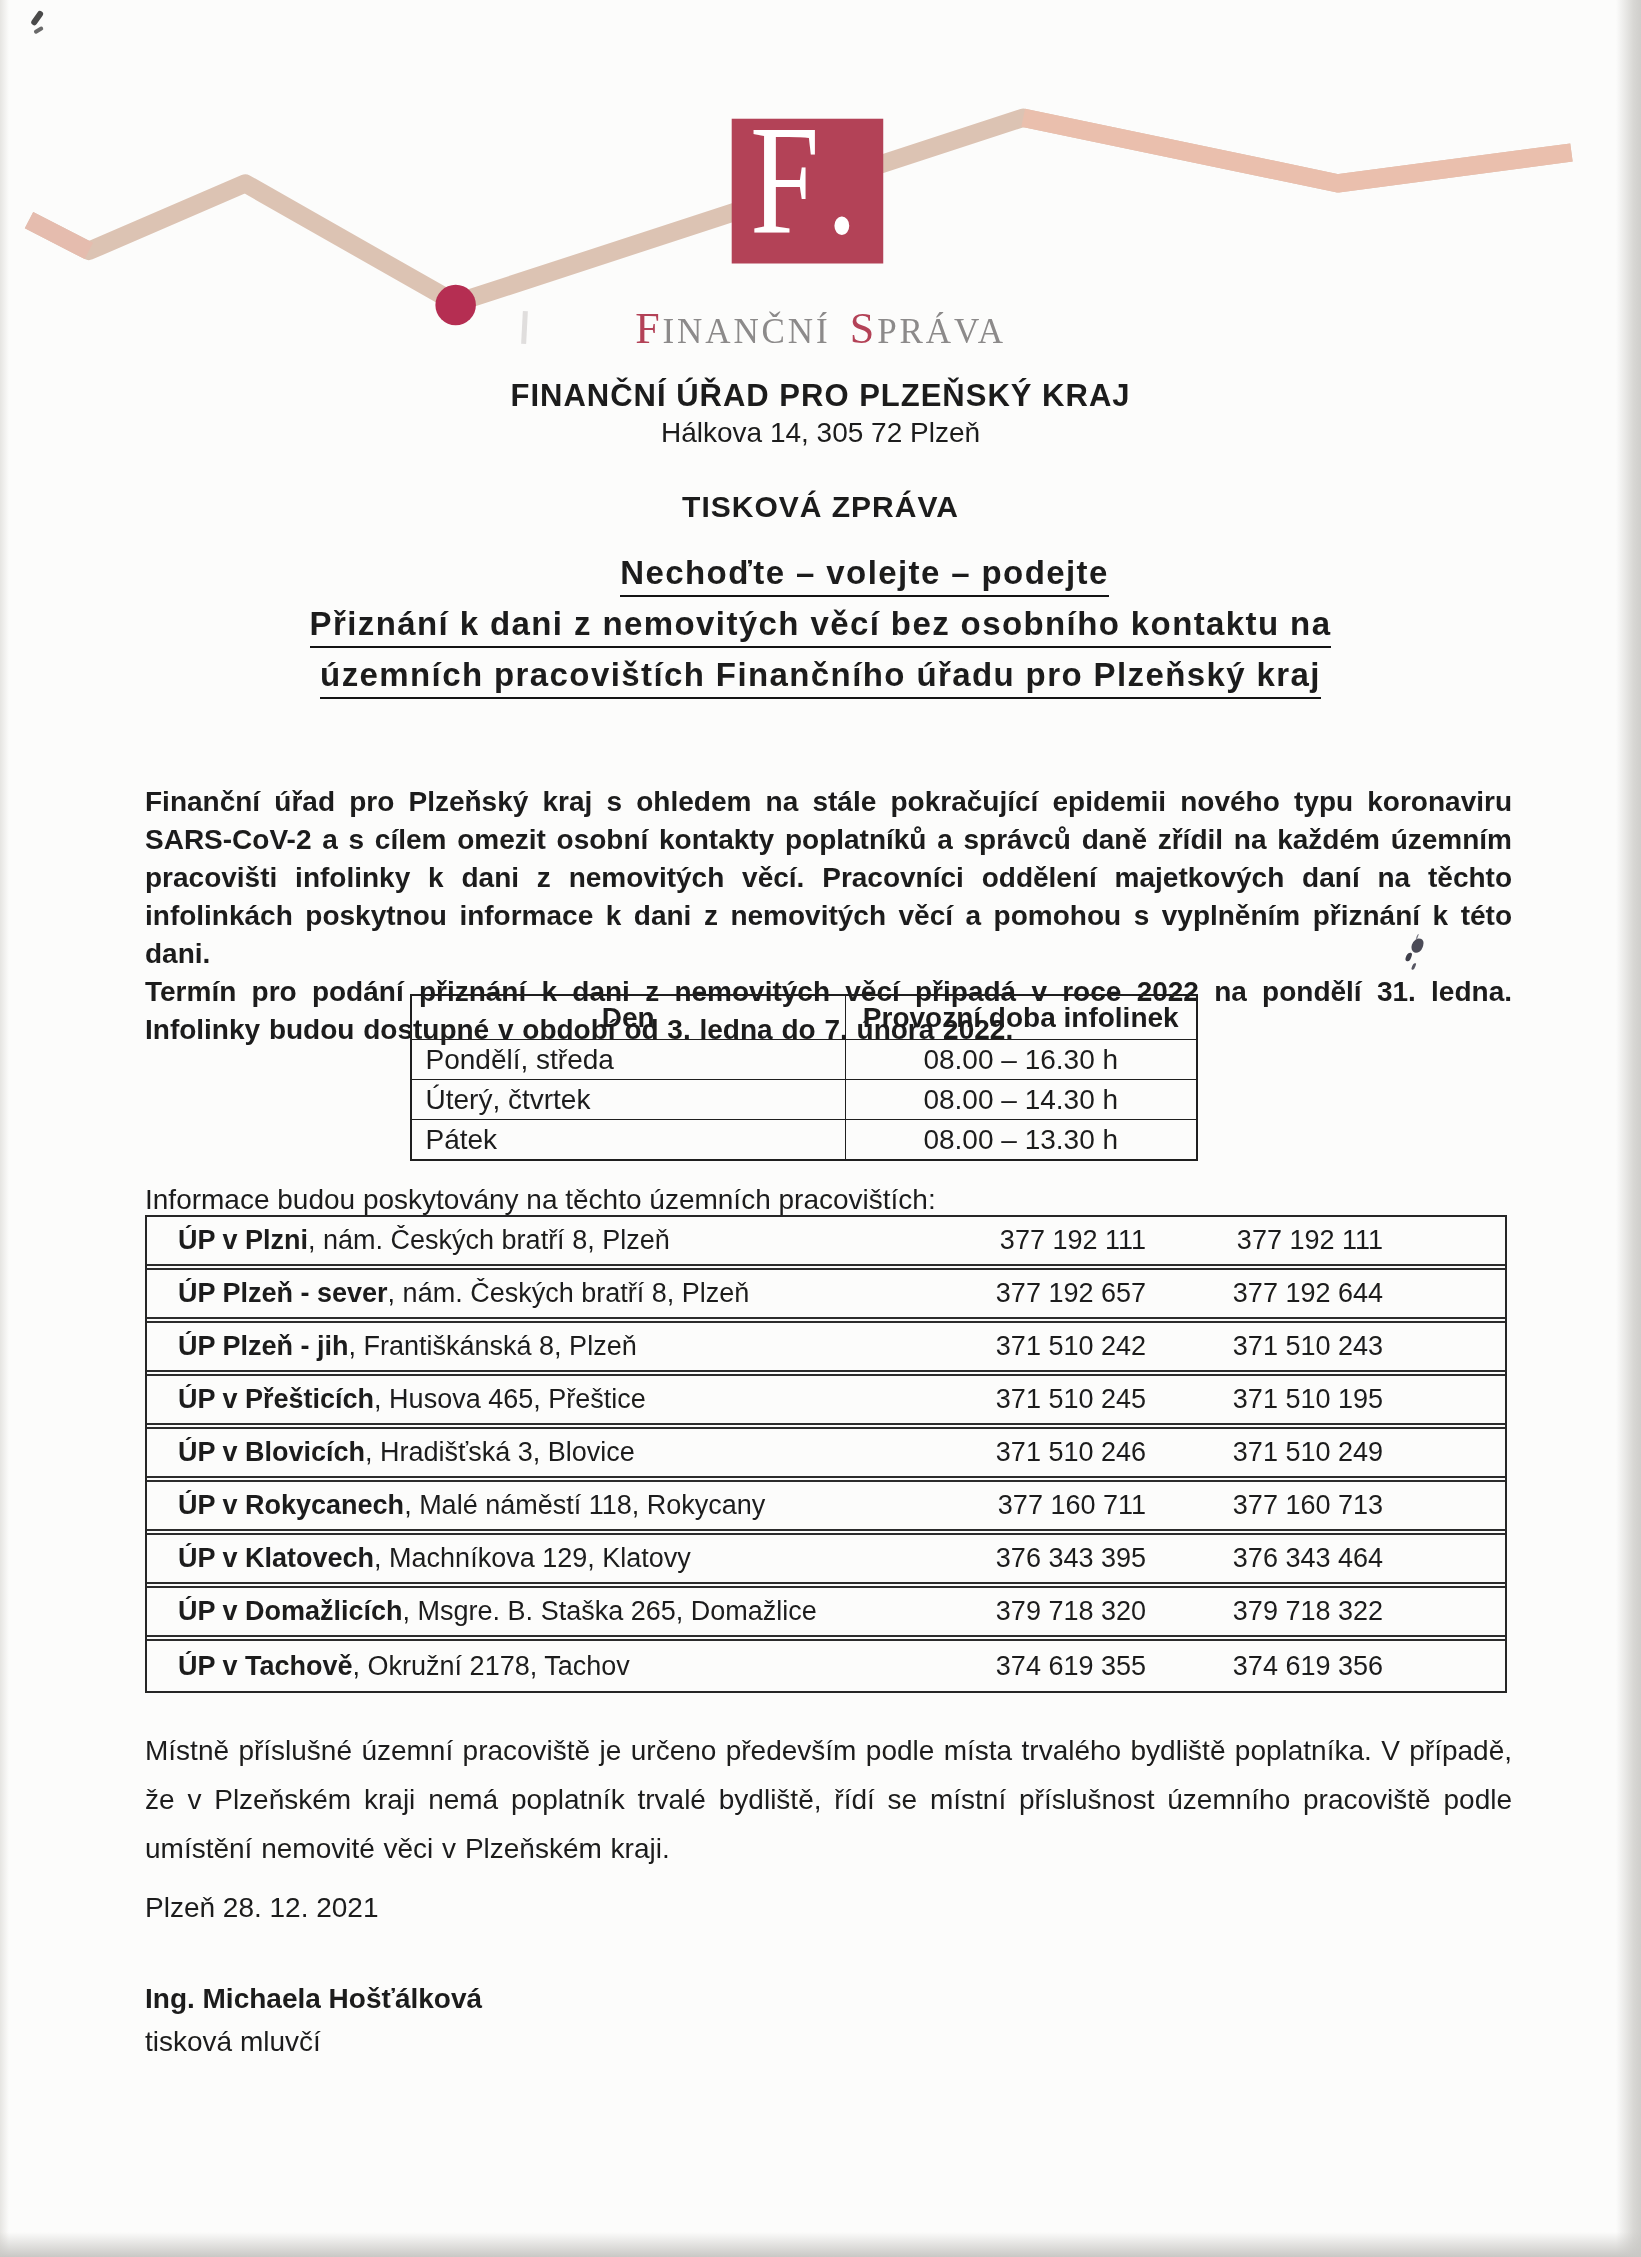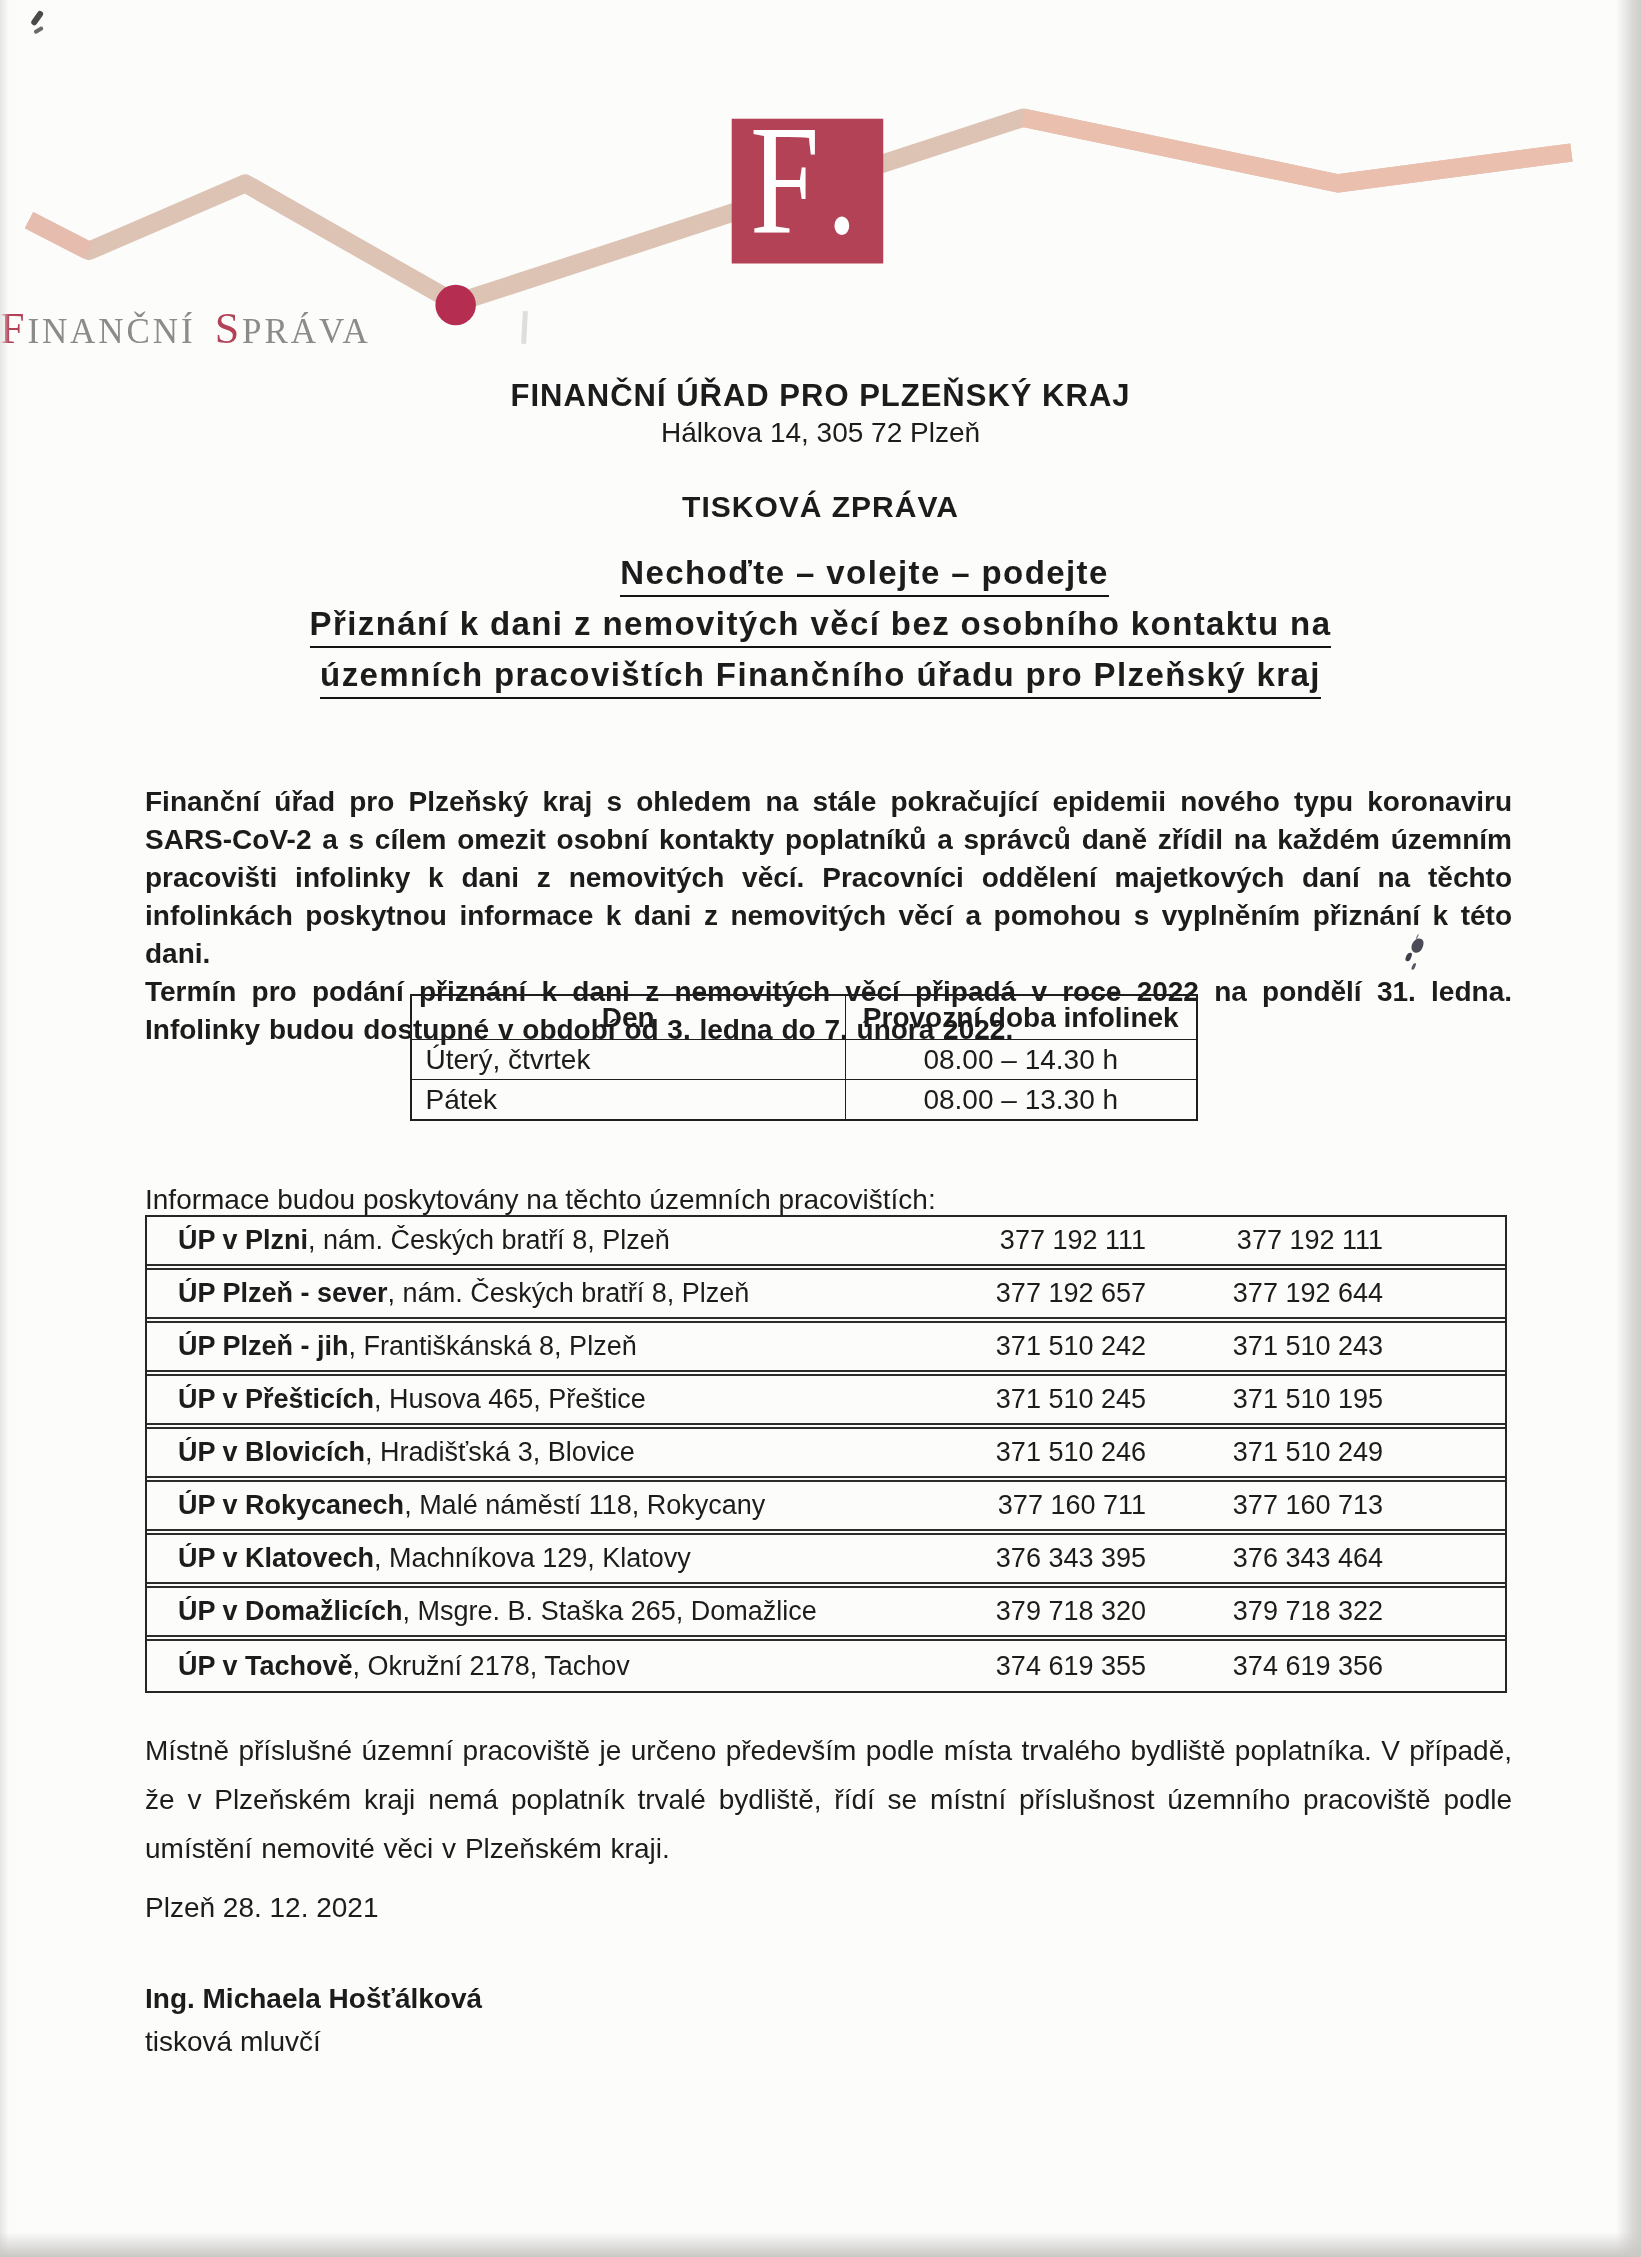--- a/index.html
+++ b/index.html
@@ -19,21 +19,21 @@
   .streak{position:absolute;left:522px;top:311px;width:4.8px;height:33px;background:#c9c4c4;
     opacity:.55;transform:rotate(3deg);}
   .smudge{position:absolute;left:1412px;top:938px;width:10.6px;height:14.5px;background:#4b4b57;
     border-radius:60% 40% 55% 45%;transform:rotate(18deg);
     box-shadow:-4.8px 13.5px 0 -2.9px #3f3f4a, 2.9px 21px 0 -3.9px #565662, -2.9px -8.7px 0 -4.8px #80808a;}
   
   .logo-svg{position:absolute;left:0;top:0;}
   .monogram{position:absolute;left:750px;top:104px;width:145px;color:#fff;
     font-family:"Liberation Serif",serif;font-size:156px;line-height:153px;font-weight:400;
     letter-spacing:21px;transform:scaleX(.8);transform-origin:left top;}
-  .brand{position:absolute;left:0;top:303px;width:100%;
+  .brand{position:absolute;left:0;top:303px;width:100%;text-align:center;
     font-family:"Liberation Serif",serif;color:#8c8a8a;letter-spacing:2.9px;}
   .brand .big{font-size:44px;color:var(--crimson,#b34257);}
   .brand .small{font-size:35px;}
   .brand .word2{margin-left:19.3px;}
   
   .office-name{position:absolute;left:0;top:378px;width:100%;text-align:center;
     font-size:31px;font-weight:700;letter-spacing:1px;}
   .office-address{position:absolute;left:0;top:417px;width:100%;text-align:center;font-size:28px;}
   .doc-type{position:absolute;left:0;top:490px;width:100%;text-align:center;
     font-size:30px;font-weight:700;letter-spacing:1px;}
@@ -112,20 +112,24 @@
     <colgroup>
         <col class="col1">
         <col class="col2">
       </colgroup>
     <tbody>
         <tr>
       <th>Den</th>
       <th>Provozní doba infolinek</th>
     </tr>
     <tr>
+      <td class="day">Pondělí, středa</td>
+      <td class="time">08.00 – 16.30 h</td>
+    </tr>
+    <tr>
       <td class="day">Úterý, čtvrtek</td>
       <td class="time">08.00 – 14.30 h</td>
     </tr>
     <tr>
       <td class="day">Pátek</td>
       <td class="time">08.00 – 13.30 h</td>
     </tr>
   </tbody>
     </table>
 

